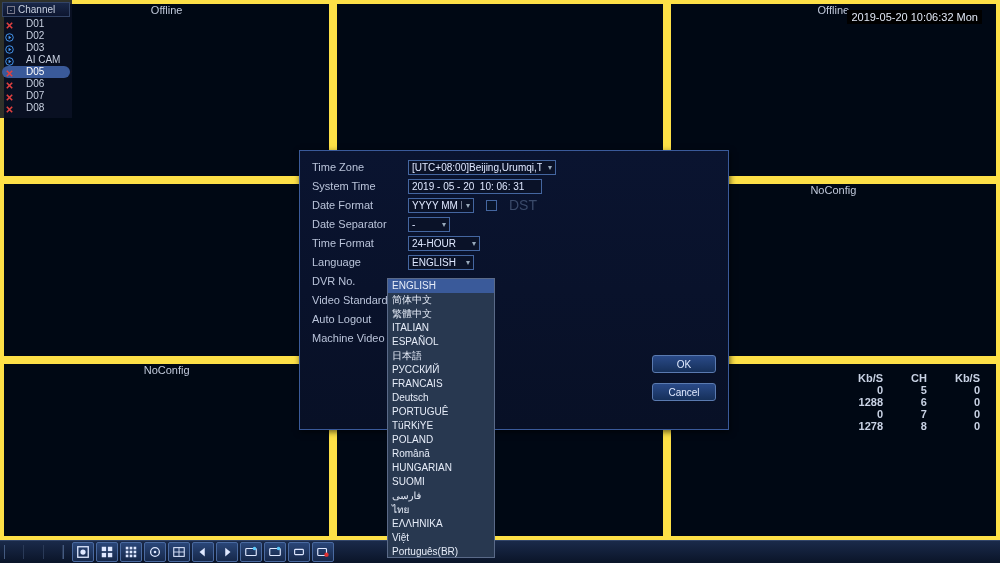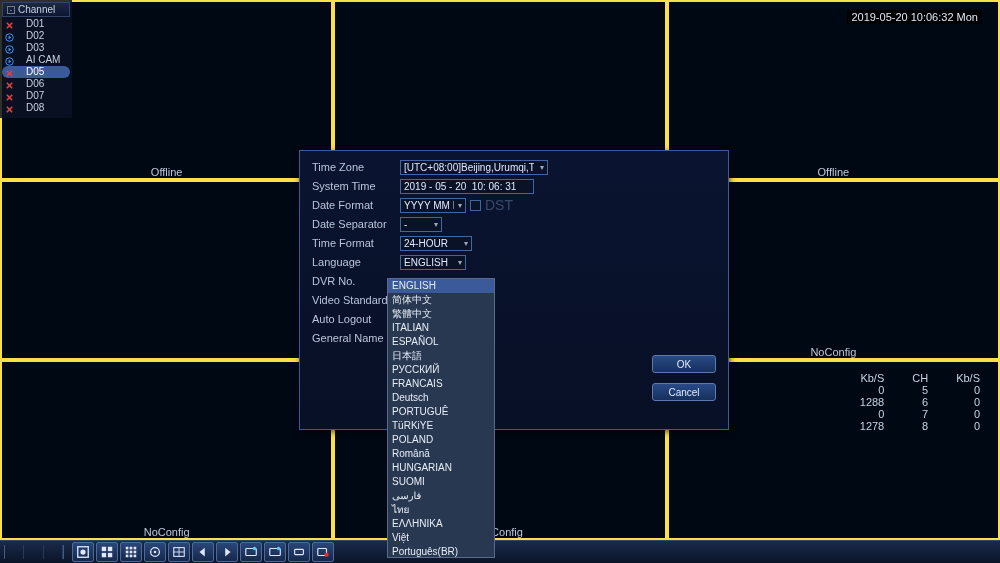--- a/index.html
+++ b/index.html
@@ -14,24 +14,24 @@
   }
   
   .grid {
     position: absolute;
     top: 0; left: 0; right: 0; bottom: 23px;
     display: grid;
     grid-template-columns: repeat(3, 1fr);
     grid-template-rows: repeat(3, 1fr);
   }
   .cell {
-    border: 2px solid #fde047;
+    border: 4px solid #fde047;
     position: relative;
     display: flex;
-    align-items: flex-end;
+    align-items: flex-start;
     justify-content: center;
     color: #bfc8da;
   }
   
   .channel-tree {
     position: absolute;
     top: 0; left: 0;
     background: rgba(10,18,36,0.85);
     padding: 2px 2px 4px 2px;
     z-index: 2;
@@ -60,21 +60,21 @@
     z-index:2;
   }
   
   .stats {
     position: absolute;
     right: 6px; top: 372px;
     font-size: 11px; color:#c8d2e4;
     z-index: 1;
   }
   .stats table { border-collapse: collapse; }
-  .stats th, .stats td { padding: 0 14px; text-align:right; font-weight:normal; }
+  .stats th, .stats td { padding: 0 14px; text-align:right; font-weight:bold; }
   
   .toolbar {
     position:absolute; bottom:0; left:0; right:0;
     height:23px;
     background: linear-gradient(#1a2a4a,#0a1428);
     border-top:1px solid #33466a;
     display:flex; align-items:center; padding:0 4px; gap:2px;
   }
   .tb-spacer { width:60px; height:14px; border-left:1px solid #445a80; border-right:1px solid #445a80; margin-right:6px; display:flex;}
   .tb-spacer div{flex:1; border-right:1px solid #2a3a58;}
@@ -109,21 +109,21 @@
   .close-btn {
     width:15px; height:14px;
     background:#2a70c0;
     border:1px solid #6aa0e0;
     display:flex; align-items:center; justify-content:center;
     color:#fff; font-size:9px; font-weight:bold;
   }
   .modal-body { padding: 8px 12px 10px 12px; }
   .form-row {
     display:flex; align-items:center;
-    margin-bottom:3px; height:16px;
+    margin-bottom:3px; height:16px;gap:8px;
   }
   .form-label { width:88px; color:#bac4da; font-size:11px; }
   .form-input, .form-select {
     height:15px; background:#0a1228;
     border:1px solid #4466a0;
     color:#dfe8ff; font-size:10px;
     padding:0 3px;
   }
   .form-select { width:140px; display:flex; align-items:center; justify-content:space-between;}
   .caret { font-size:8px; color:#9ab; }
@@ -345,21 +345,21 @@
     <div class="form-row">
         <div class="form-label">DVR No.</div>
       </div>
     <div class="form-row">
         <div class="form-label">Video Standard</div>
       </div>
     <div class="form-row">
         <div class="form-label">Auto Logout</div>
       </div>
     <div class="form-row">
-        <div class="form-label">General Name</div>
+        <div class="form-label">Machine Video</div>
       </div>
 
     <div class="btn-row">
       <div class="dlg-btn">OK</div>
       <div class="dlg-btn">Cancel</div>
     </div>
   </div>
 </div>
 
 <div style="position:absolute; left:387px; top:278px; z-index:20;">

